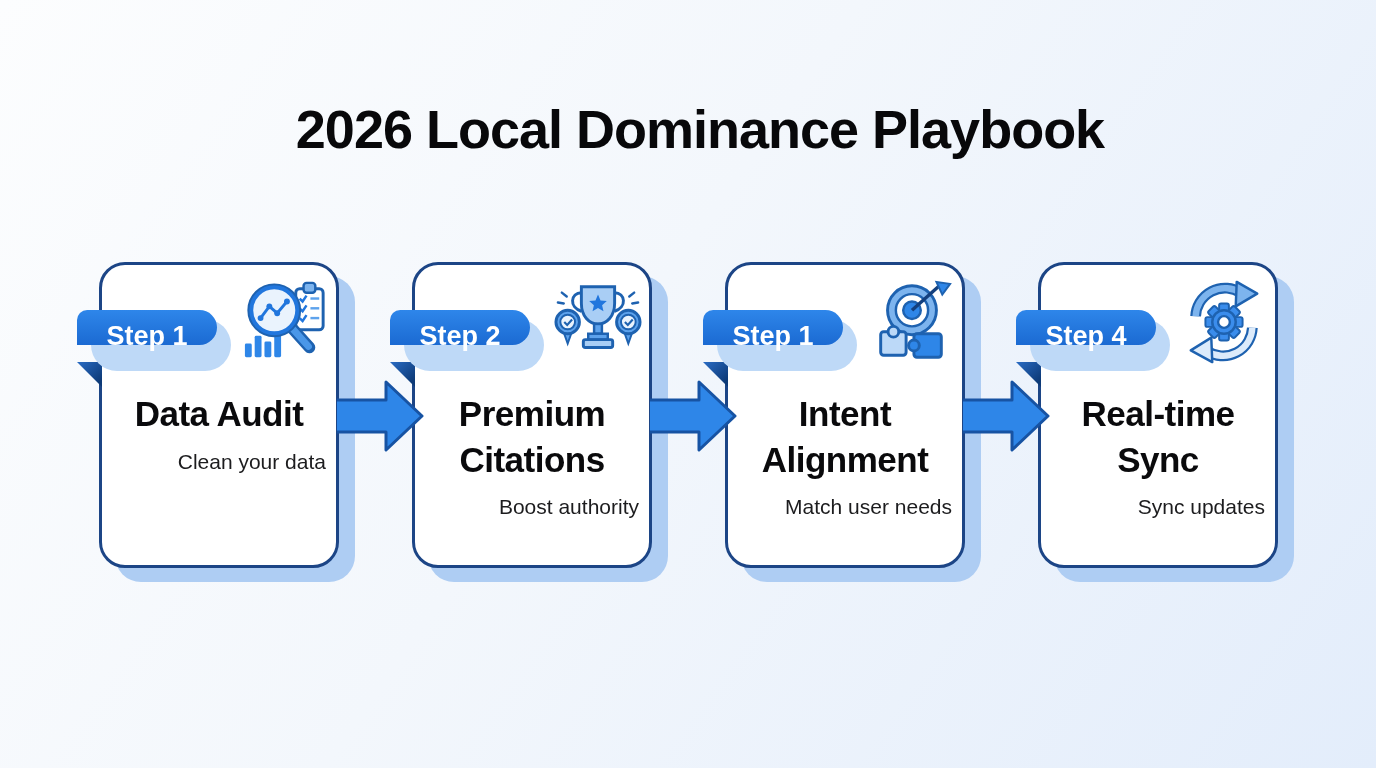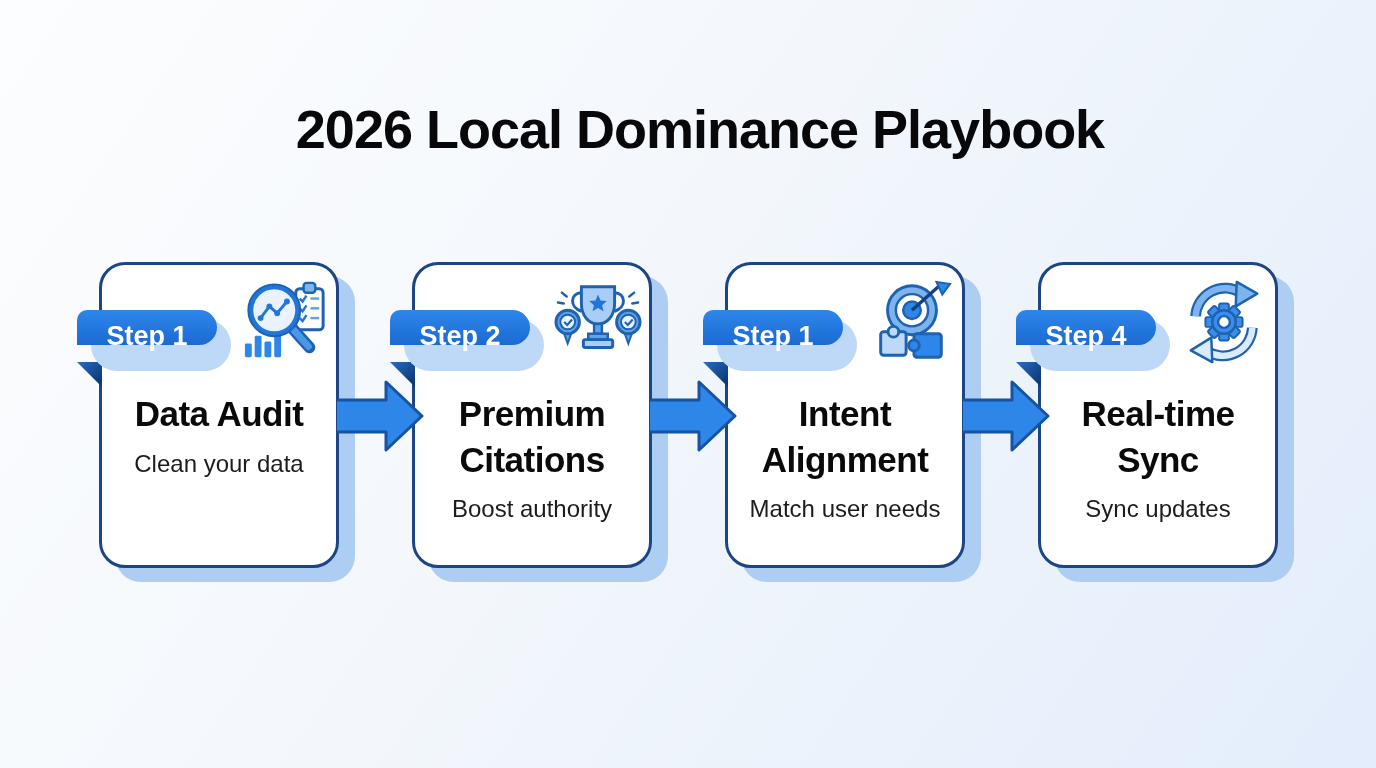--- a/index.html
+++ b/index.html
@@ -41,21 +41,21 @@
     border-radius:15px 26px 26px 0;
     color:#ffffff;font-size:27px;font-weight:700;
     text-align:center;line-height:52px;
   }
   .step-icon{position:absolute;top:13px;right:7px;width:88px;height:88px;}
   .card-content{position:absolute;left:10px;right:10px;top:126px;text-align:center;}
   .card-title{
     margin:0;font-size:35px;font-weight:700;color:#0a0a0c;
     line-height:1.3;letter-spacing:-0.5px;
   }
-  .card-subtitle{margin:13px 0 0 0;font-size:24px;font-weight:400;color:#1c1c1e;}
+  .card-subtitle{margin:13px 0 0 0;font-size:21px;font-weight:400;color:#1c1c1e;text-align:right;}
   .flow-arrow{position:absolute;top:379px;width:88px;height:74px;z-index:5;}
   .arrow1{left:337px;}
   .arrow2{left:650px;}
   .arrow3{left:963px;}
 </style>
 </head>
 <body>
 
 <div id="stage">
 

